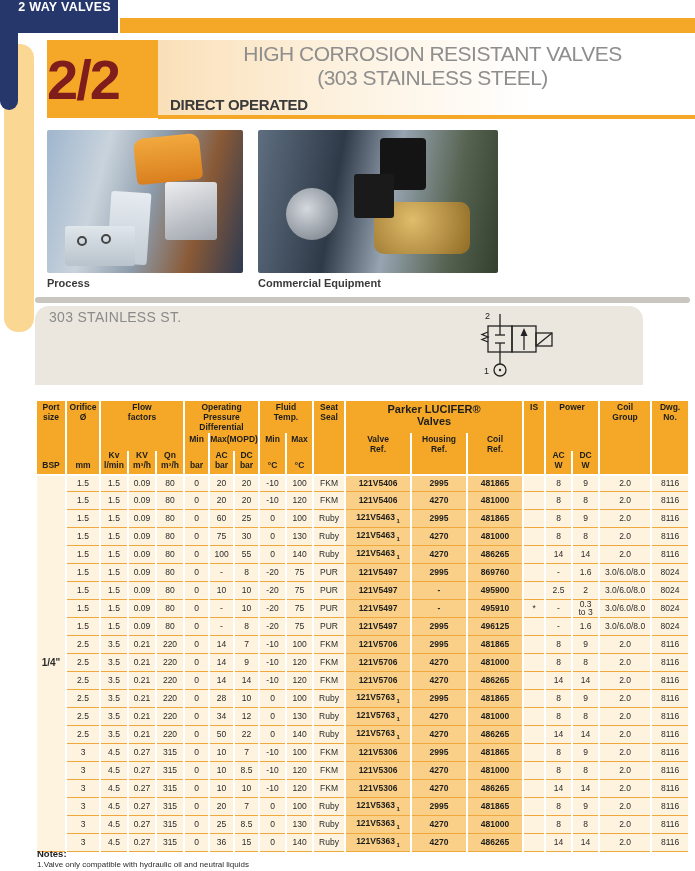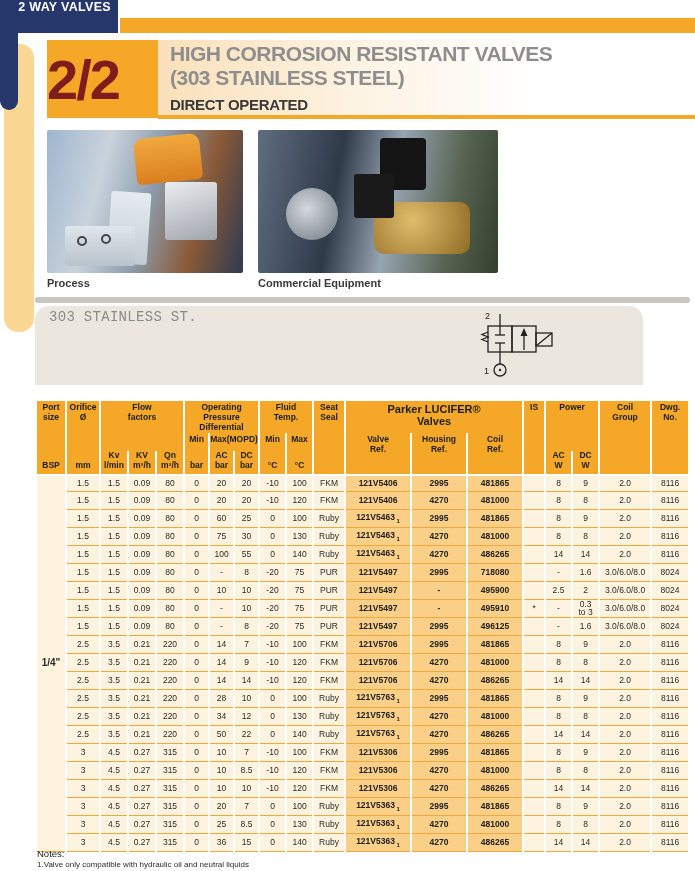--- a/index.html
+++ b/index.html
@@ -12,21 +12,21 @@
   .navy-tab  { position:absolute; left:0; top:0; width:118px; height:33px; background:#26376B; color:#fff;
                font-size:12.5px; font-weight:bold; letter-spacing:.3px; display:flex; align-items:flex-start;
                justify-content:flex-end; padding:0 7px 4px 0; }
   .orange-topbar { position:absolute; left:120px; top:18px; width:575px; height:15px; background:#F5A827; }
   .code-box { position:absolute; left:47px; top:40px; width:111px; height:78px; background:#F5A827;
               display:flex; align-items:center; justify-content:flex-start; font-size:56px; font-weight:bold;
               color:#7f1d1d; letter-spacing:-2px; }
   .title-block { position:absolute; left:158px; top:40px; width:537px; height:75px;
                  background:linear-gradient(90deg,#FAE0B9 0%, #FDF2E0 35%, #fff 70%);
                  padding:2px 0 0 12px; }
-  .title-line { font-size:21px; color:#8E8E8E; letter-spacing:-0.5px; line-height:1.12; font-weight:bold; }
+  .title-line { font-size:21px; color:#8E8E8E; letter-spacing:-0.5px; line-height:1.12; font-weight:normal;text-align:center; }
   .subtitle   { font-size:15px; color:#3A3A3A; letter-spacing:-0.3px; font-weight:bold; margin-top:7px; }
   .title-rule { position:absolute; left:158px; top:115px; width:537px; height:4px; background:#F5A827; }
 
   
   .photo { position:absolute; top:130px; height:143px; border-radius:2px; overflow:hidden; }
   .photo1 { left:47px; width:196px;
             background:linear-gradient(105deg,#9FB6CE 0%,#C9D3DC 28%,#8C9BAA 52%,#8A5A36 75%,#2E3A52 100%); }
   .photo2 { left:258px; width:240px;
             background:linear-gradient(100deg,#5E6E80 0%,#2F3A48 33%,#97A4B2 55%,#55624F 80%,#33402E 100%); }
   .photo .sh { position:absolute; }
@@ -40,21 +40,21 @@
   .p2-coil1 { left:122px; top:8px; width:46px; height:52px; background:#141414; border-radius:4px; }
   .p2-coil2 { left:96px; top:44px; width:40px; height:44px; background:#1A1A1A; border-radius:3px; }
   .p2-brass { left:116px; top:72px; width:96px; height:52px; background:radial-gradient(circle at 40% 35%,#E0BC6C,#8F6A24); border-radius:10px; }
   .p2-wheel { left:28px; top:58px; width:52px; height:52px; background:radial-gradient(circle at 40% 40%,#D5D9DE,#6E7680); border-radius:50%; }
   .photo-label { position:absolute; top:277px; font-size:11px; font-weight:bold; color:#3A3A3A; }
   .pl1 { left:47px; } .pl2 { left:258px; }
 
   
   .gray-rule { position:absolute; left:35px; top:297px; width:655px; height:6px; background:#C9C6BF; border-radius:3px; }
   .beige-panel { position:absolute; left:35px; top:306px; width:608px; height:79px; background:#EBE7DE; border-radius:14px 14px 0 0; }
-  .mat-label { position:absolute; left:14px; top:3px; font-size:14px; color:#8A8A8A; letter-spacing:.3px;font-family:Liberation Mono, monospace; }
+  .mat-label { position:absolute; left:14px; top:3px; font-size:14px; color:#8A8A8A; letter-spacing:.3px; }
   .mount-box { position:absolute; left:0; top:16px; width:253px; height:63px; background:#F1EDE2;
                border:2px solid #F5A827; border-bottom:none; border-radius:12px 12px 0 0; }
   .mount-label { font-size:14px; color:#8A8A8A; padding:4px 0 0 11px; letter-spacing:.3px; }
   .nc-banner { position:absolute; left:-2px; bottom:0; width:253px; height:28px; background:#F5A41F;
                border-radius:0 10px 0 0; color:#fff; font-weight:bold; font-size:13.5px; line-height:28px;
                padding-left:12px; letter-spacing:.2px; }
   .symbol-wrap { position:absolute; left:437px; top:0px; width:92px; height:79px; }
 
   
   table.spec { position:absolute; left:35px; top:401px; width:618px; table-layout:fixed;
@@ -66,21 +66,21 @@
   th.parker { font-size:11px; line-height:1.1; }
   tbody td { background:#FDF3DF; text-align:center; height:18px; border-bottom:1.5px solid #F0A83C;
              color:#2B2B2B; line-height:1.05; white-space:pre-line; overflow:hidden; }
   tbody tr:first-child td { border-top:2px solid #fff; }
   td.tint { background:#FAD088; }
   td.ref { font-weight:bold; color:#1d1d1d; }
   td.port-cell { font-weight:bold; font-size:10px; vertical-align:middle; }
   sub { font-size:6px; }
 
   .notes { position:absolute; left:37px; top:848px; }
-  .notes-title { font-size:9.5px; font-weight:normal; color:#1d1d1d; }
+  .notes-title { font-size:9.5px; font-weight:bold; color:#1d1d1d; }
   .notes-item { font-size:8px; color:#2B2B2B; margin-top:1px; }
 
   svg text { font-family:"Liberation Sans", sans-serif; }
 </style>
 </head>
 <body>
 
 <div class="page">
 
   <div class="tan-strip"></div>
@@ -334,21 +334,21 @@
           <td>0.09</td>
           <td>80</td>
           <td>0</td>
           <td>-</td>
           <td>8</td>
           <td>-20</td>
           <td>75</td>
           <td>PUR</td>
           <td class="tint ref">121V5497</td>
           <td class="tint ref">2995</td>
-          <td class="tint ref">718080</td>
+          <td class="tint ref">869760</td>
           <td></td>
           <td>-</td>
           <td>1.6</td>
           <td>3.0/6.0/8.0</td>
           <td>8024</td>
         </tr>
         <tr>
           <td>1.5</td>
           <td>1.5</td>
           <td>0.09</td>

